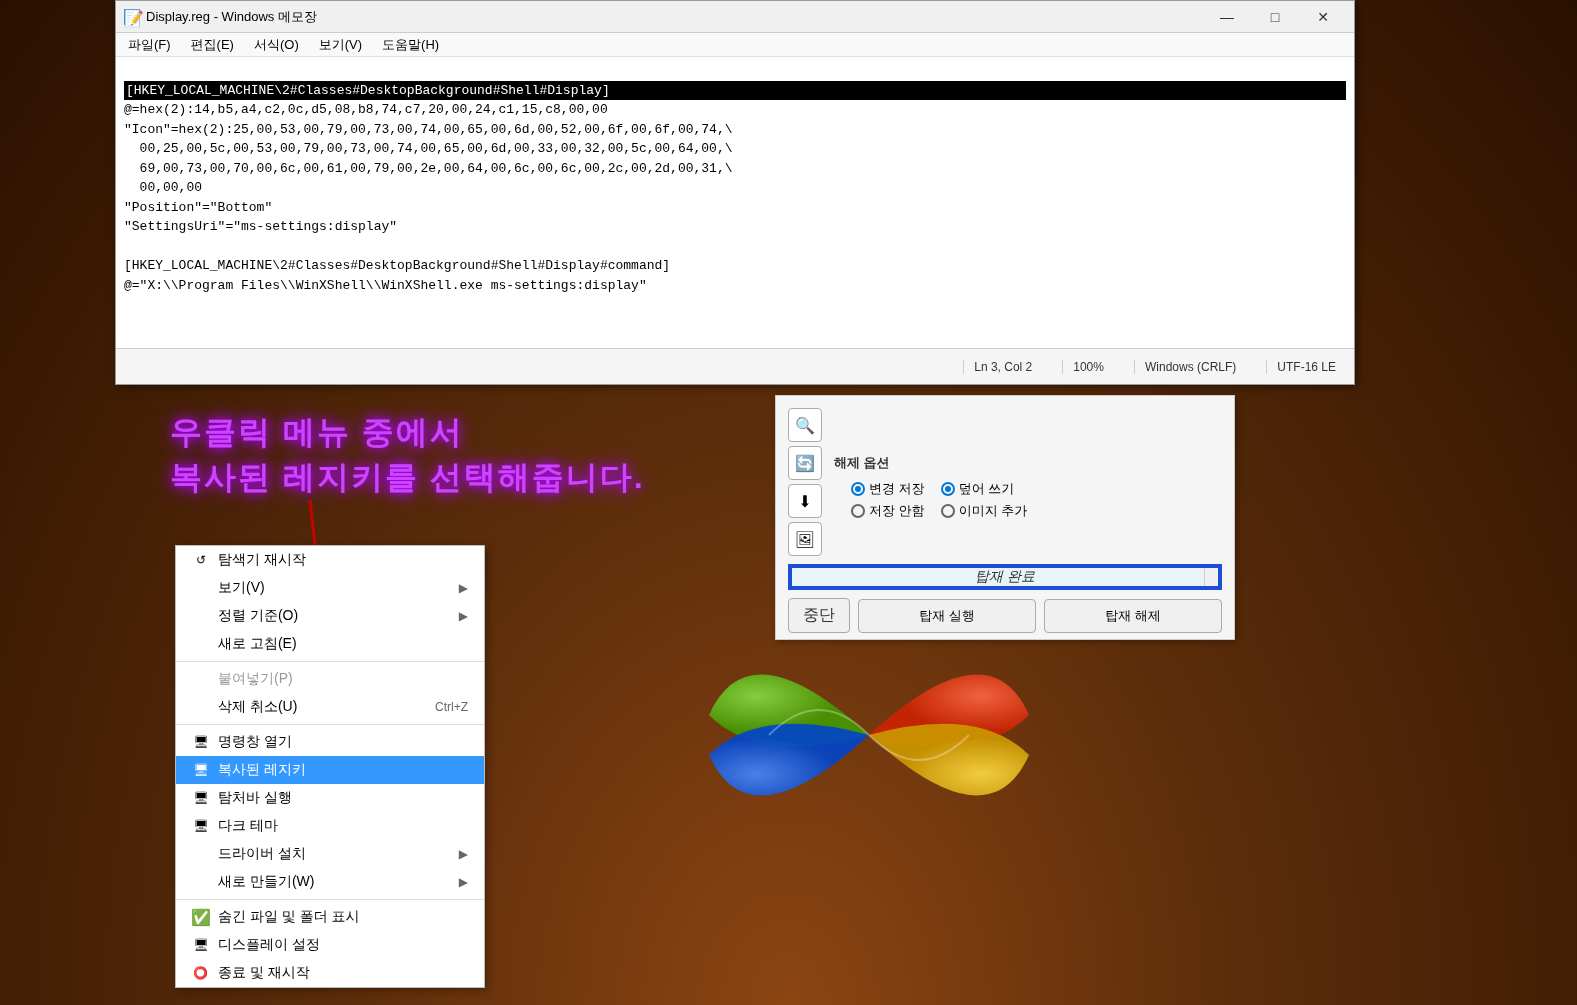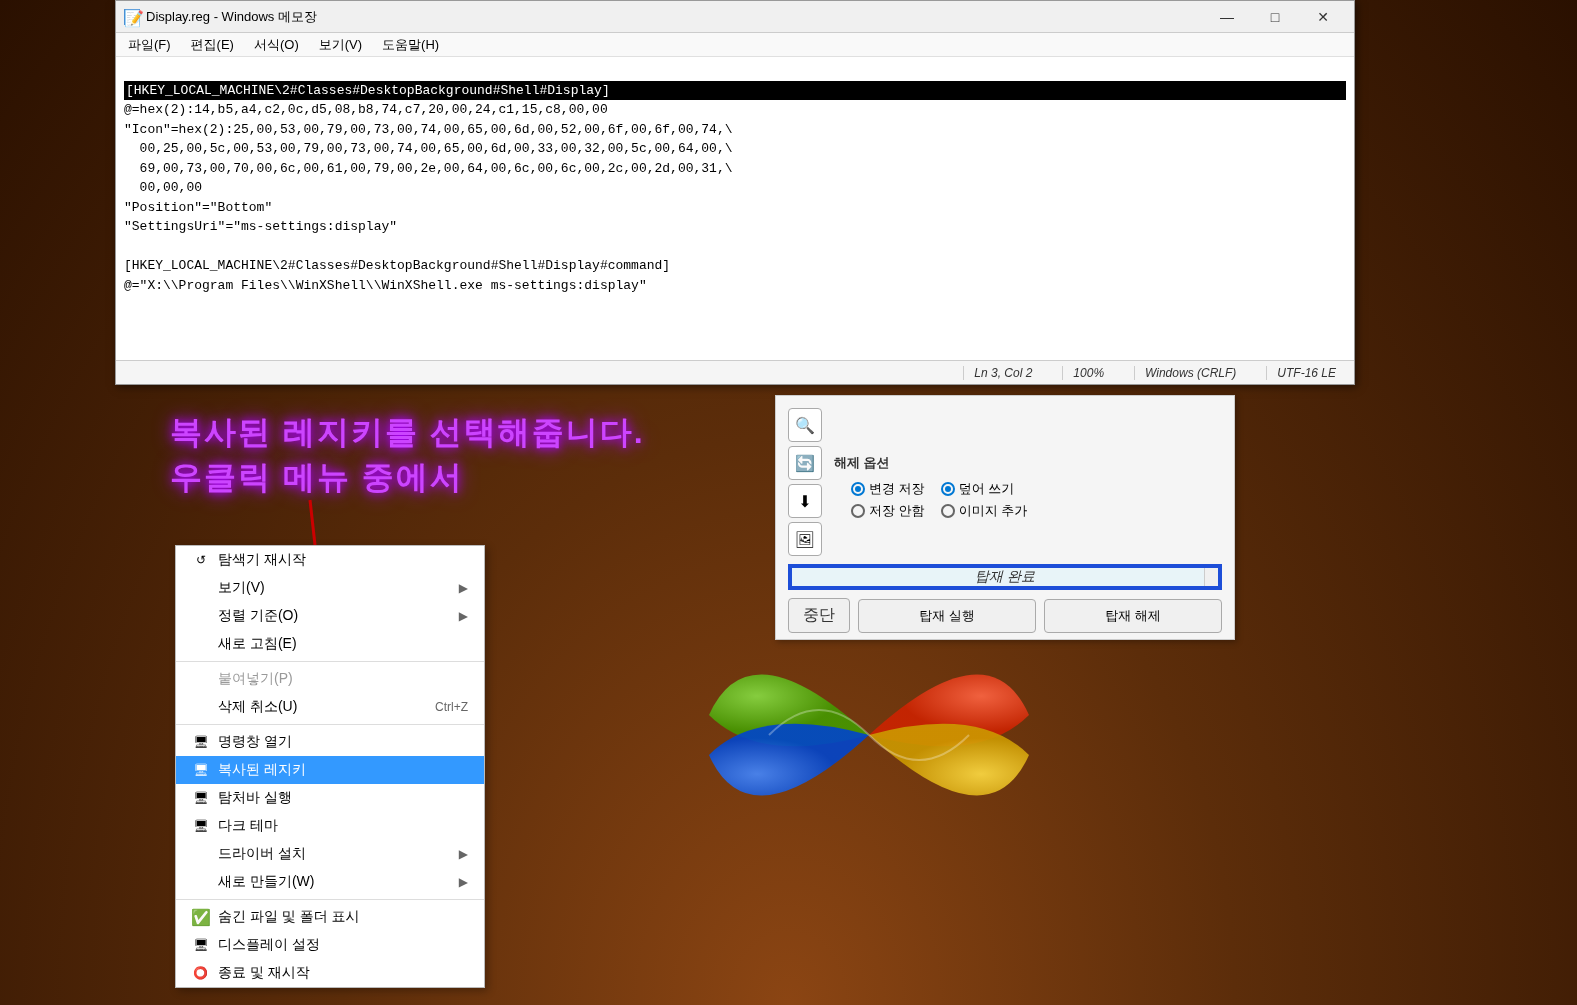--- a/index.html
+++ b/index.html
@@ -120,31 +120,30 @@
 
     .highlight-line {
       background: #000000;
       color: #fff;
       display: inline-block;
       width: 100%;
       padding: 0 2px;
     }
 
     .notepad-statusbar {
-      height: 24px;
+      height: 36px;
       border-top: 1px solid #ccc;
       display: flex;
       align-items: center;
       padding: 0 8px;
       font-size: 12px;
       color: #333;
       background: #f5f5f5;
       gap: 20px;
       justify-content: flex-end;
-      font-style: italic;
     }
 
     .status-item {
       padding: 0 10px;
       border-left: 1px solid #ccc;
     }
 
     
     .annotation-text {
       position: absolute;
@@ -436,22 +435,22 @@
 
     <div class="notepad-statusbar">
       <span class="status-item">Ln 3, Col 2</span>
       <span class="status-item">100%</span>
       <span class="status-item">Windows (CRLF)</span>
       <span class="status-item">UTF-16 LE</span>
     </div>
   </div>
 
   <div class="annotation-text">
+    <div>우클릭 메뉴 중에서</div>
     <div>복사된 레지키를 선택해줍니다.</div>
-    <div>우클릭 메뉴 중에서</div>
   </div>
 
   <svg style="position:absolute; top:490px; left:260px; width:120px; height:230px; pointer-events:none;">
     <line x1="50" y1="10" x2="70" y2="190" stroke="#cc0000" stroke-width="3"></line>
 
     <polygon points="60,210 45,185 75,185" fill="#cc0000"></polygon>
   </svg>
 
   <div class="context-menu">
     <div class="ctx-item">

